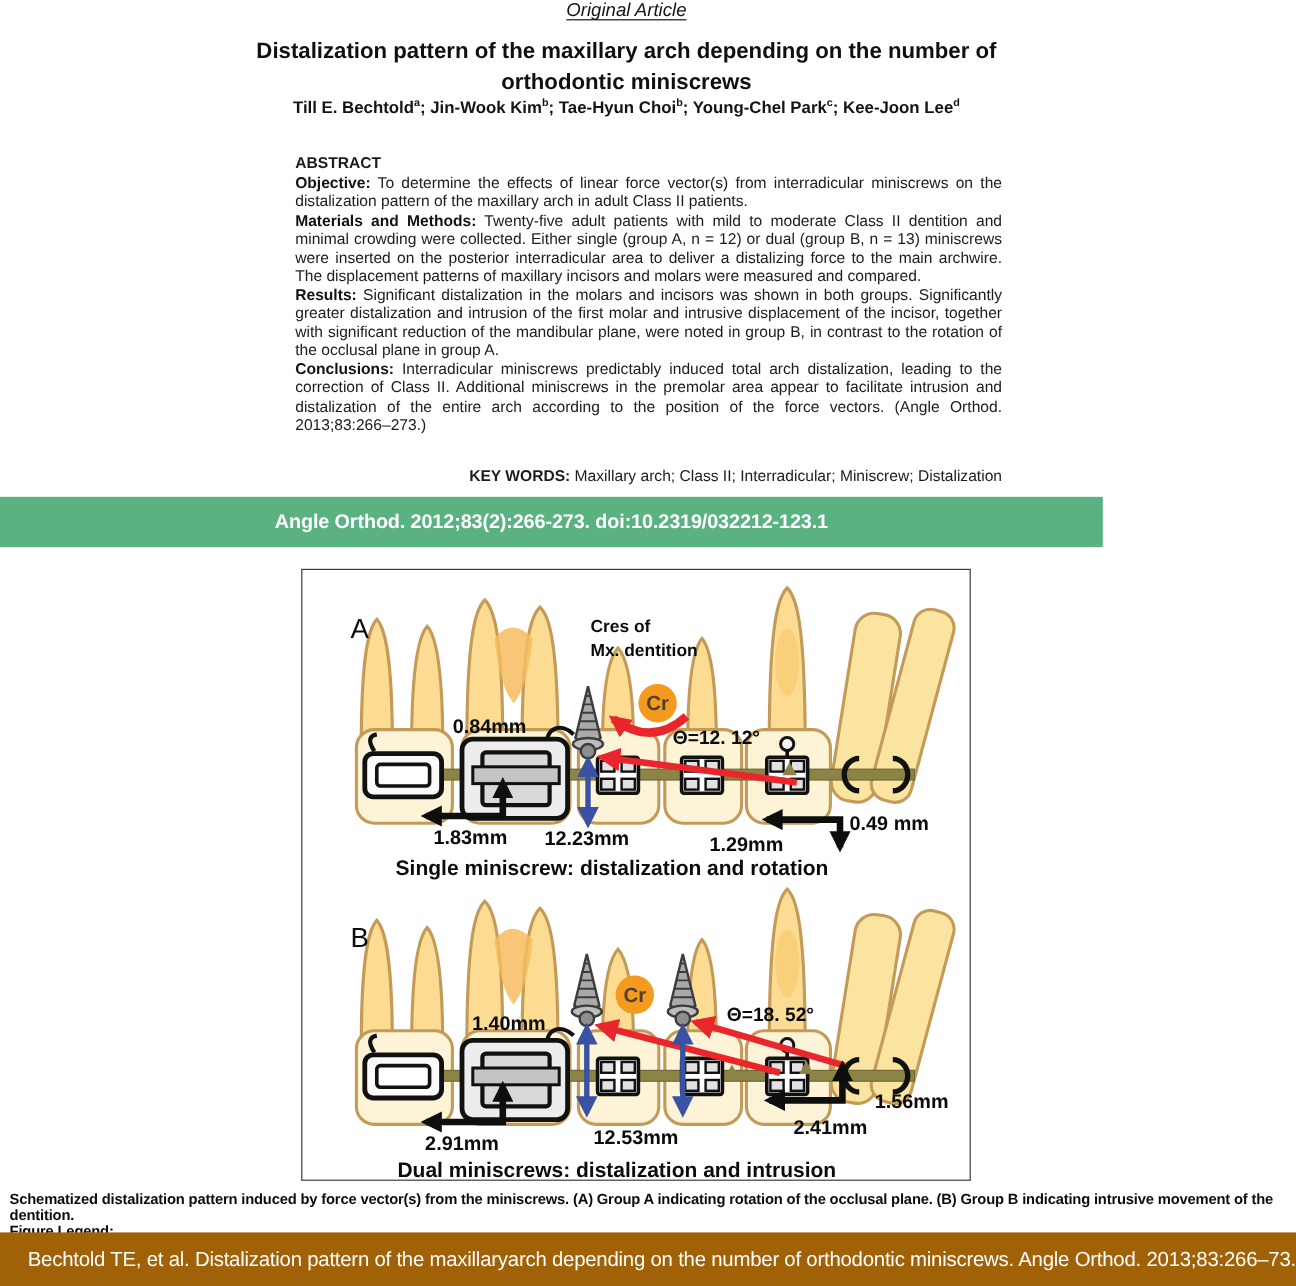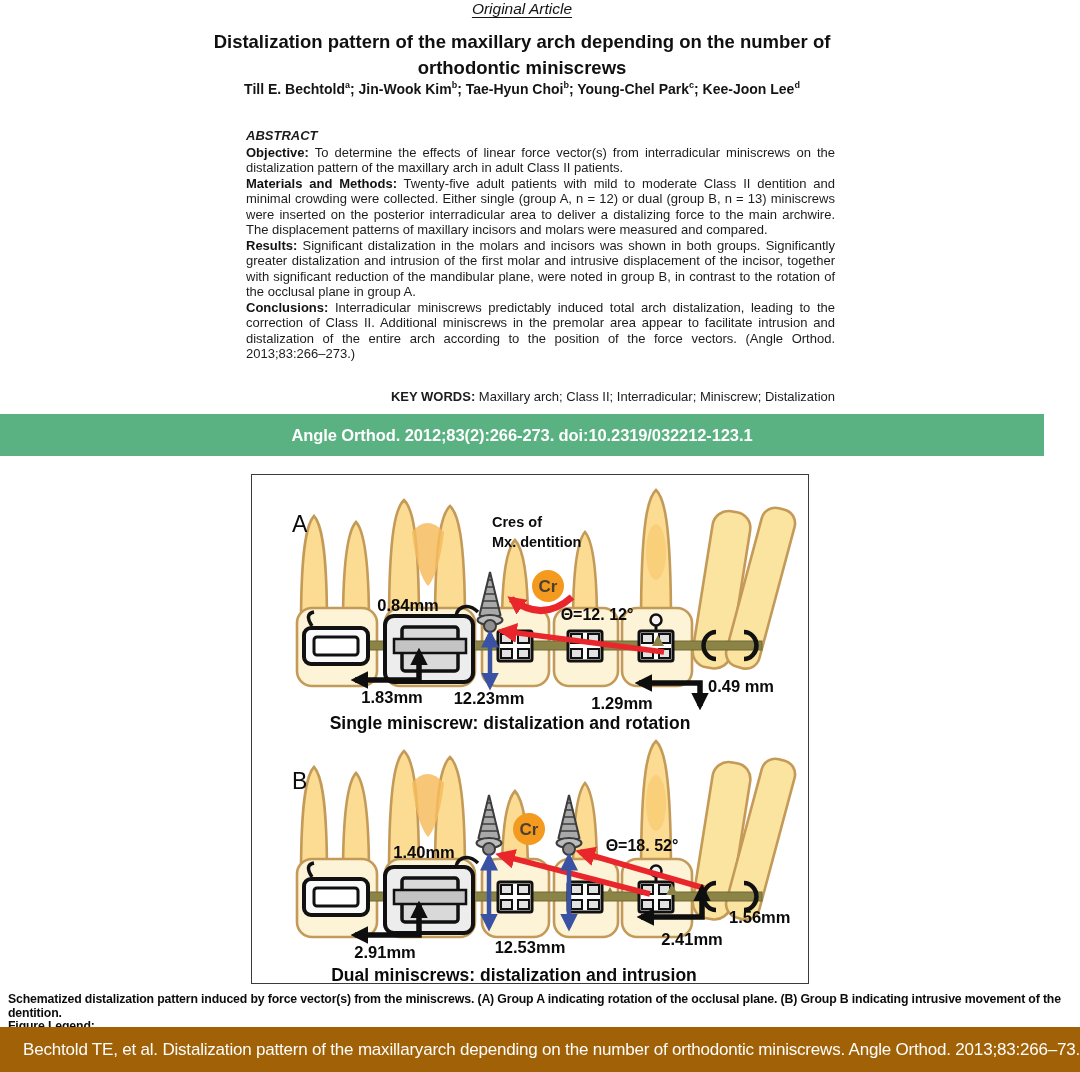--- a/index.html
+++ b/index.html
@@ -11,27 +11,27 @@
   .article-header{left:0;top:6;width:1044px;text-align:center;}
   .article-type{font-size:15.5px;font-weight:normal;font-style:italic;text-decoration:underline;
                 text-underline-offset:3px;color:#141414;}
   .paper-title{margin:11px auto 0;max-width:690px;font-size:18.5px;font-weight:bold;
                line-height:26px;color:#101010;}
   .authors{font-size:14px;font-weight:bold;color:#141414;}
   .authors sup{font-size:9px;vertical-align:super;line-height:0;}
 
   
   .abstract{left:246px;top:128px;width:589px;font-size:13px;line-height:15.5px;color:#1c1c1c;}
-  .abstract-heading{font-weight:bold;font-size:13px;margin-bottom:1px;font-style:italic;}
+  .abstract-heading{font-weight:bold;font-size:13px;margin-bottom:1px;}
   .abs-sec{text-align:justify;}
   .abs-sec b{color:#121212;}
   .keywords{margin-top:27px;text-align:right;}
 
   
-  .banner-green{left:0;top:414px;width:1044px;height:42px;line-height:42px;text-align:center;
+  .banner-green{left:0;top:414px;width:919px;height:42px;line-height:42px;text-align:center;
                 color:#fff;font-size:16.5px;font-weight:bold;letter-spacing:-0.1px;}
   .banner-footer{left:0;top:1027px;width:1080px;height:45px;line-height:45px;text-align:center;
                  color:#fdfdfd;font-size:17px;letter-spacing:-0.2px;}
 
   
   .figure-box{left:251px;top:474px;width:556px;height:508px;border:1.5px solid #3c3c3c;background:#fff;}
   .figure-box svg{display:block;width:556px;height:508px;}
   svg text{font-family:"Liberation Sans",sans-serif;fill:#0b0b0b;}
   .fig-measure{font-size:16.5px;font-weight:bold;}
   .fig-caption{font-size:17.5px;font-weight:bold;}

